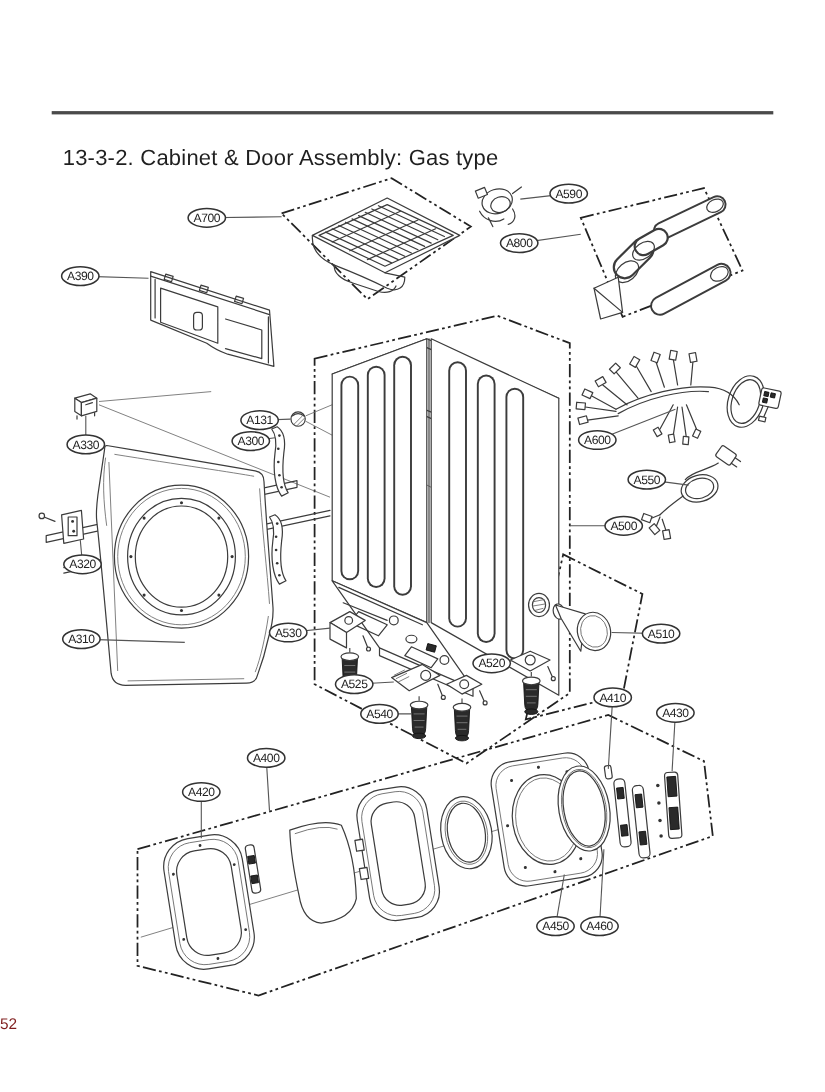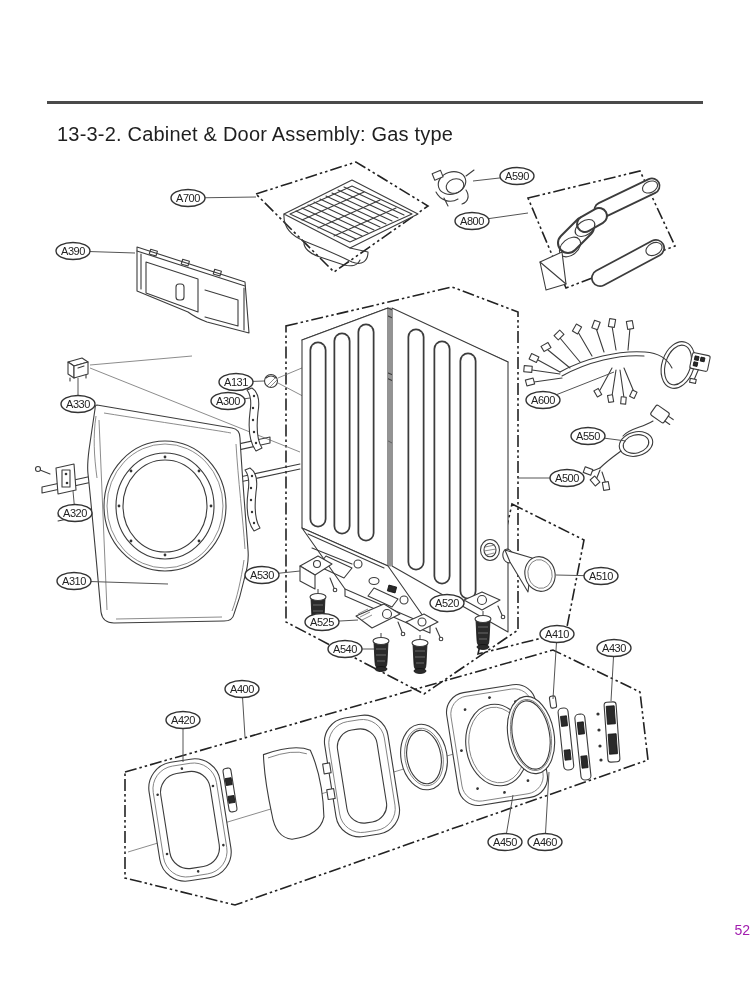--- a/index.html
+++ b/index.html
@@ -6,27 +6,27 @@
   .page{
     position:relative;width:750px;height:993px;margin:0 auto;
     background:#ffffff;overflow:hidden;
     font-family:"Liberation Sans",sans-serif;
   }
   .rule{
     position:absolute;left:47px;top:101px;width:656px;height:3px;
     background:#4a4a4a;
   }
   .title{
-    position:absolute;left:57px;top:123px;margin:0;
+    position:absolute;left:57px;top:133px;margin:0;
     font-size:20px;font-weight:400;color:#1f1f1f;letter-spacing:0.2px;
     font-family:"Liberation Sans",sans-serif;
   }
   .pagenum{
-    position:absolute;left:0;top:922px;width:100%;text-align:right;
-    font-size:14px;color:#a21caf;
+    position:absolute;left:0;top:922px;width:100%;text-align:left;
+    font-size:14px;color:#7f1d1d;
   }
   svg{position:absolute;left:0;top:0;}
   .ln{fill:none;stroke:#3c3c3c;stroke-width:1.1;stroke-linejoin:round;stroke-linecap:round;}
   .lnf{fill:#ffffff;stroke:#3c3c3c;stroke-width:1.1;stroke-linejoin:round;}
   .thin{fill:none;stroke:#6f6f6f;stroke-width:0.8;}
   .phantom{fill:none;stroke:#222;stroke-width:1.6;stroke-dasharray:12 3 2.5 3 2.5 3;stroke-linejoin:miter;}
   .slot-o{stroke:#3c3c3c;stroke-width:17;stroke-linecap:round;fill:none;}
   .slot-i{stroke:#ffffff;stroke-width:13.5;stroke-linecap:round;fill:none;}
   .co{stroke:#3c3c3c;stroke-linecap:round;fill:none;}
   .ci{stroke:#ffffff;stroke-linecap:round;fill:none;}

